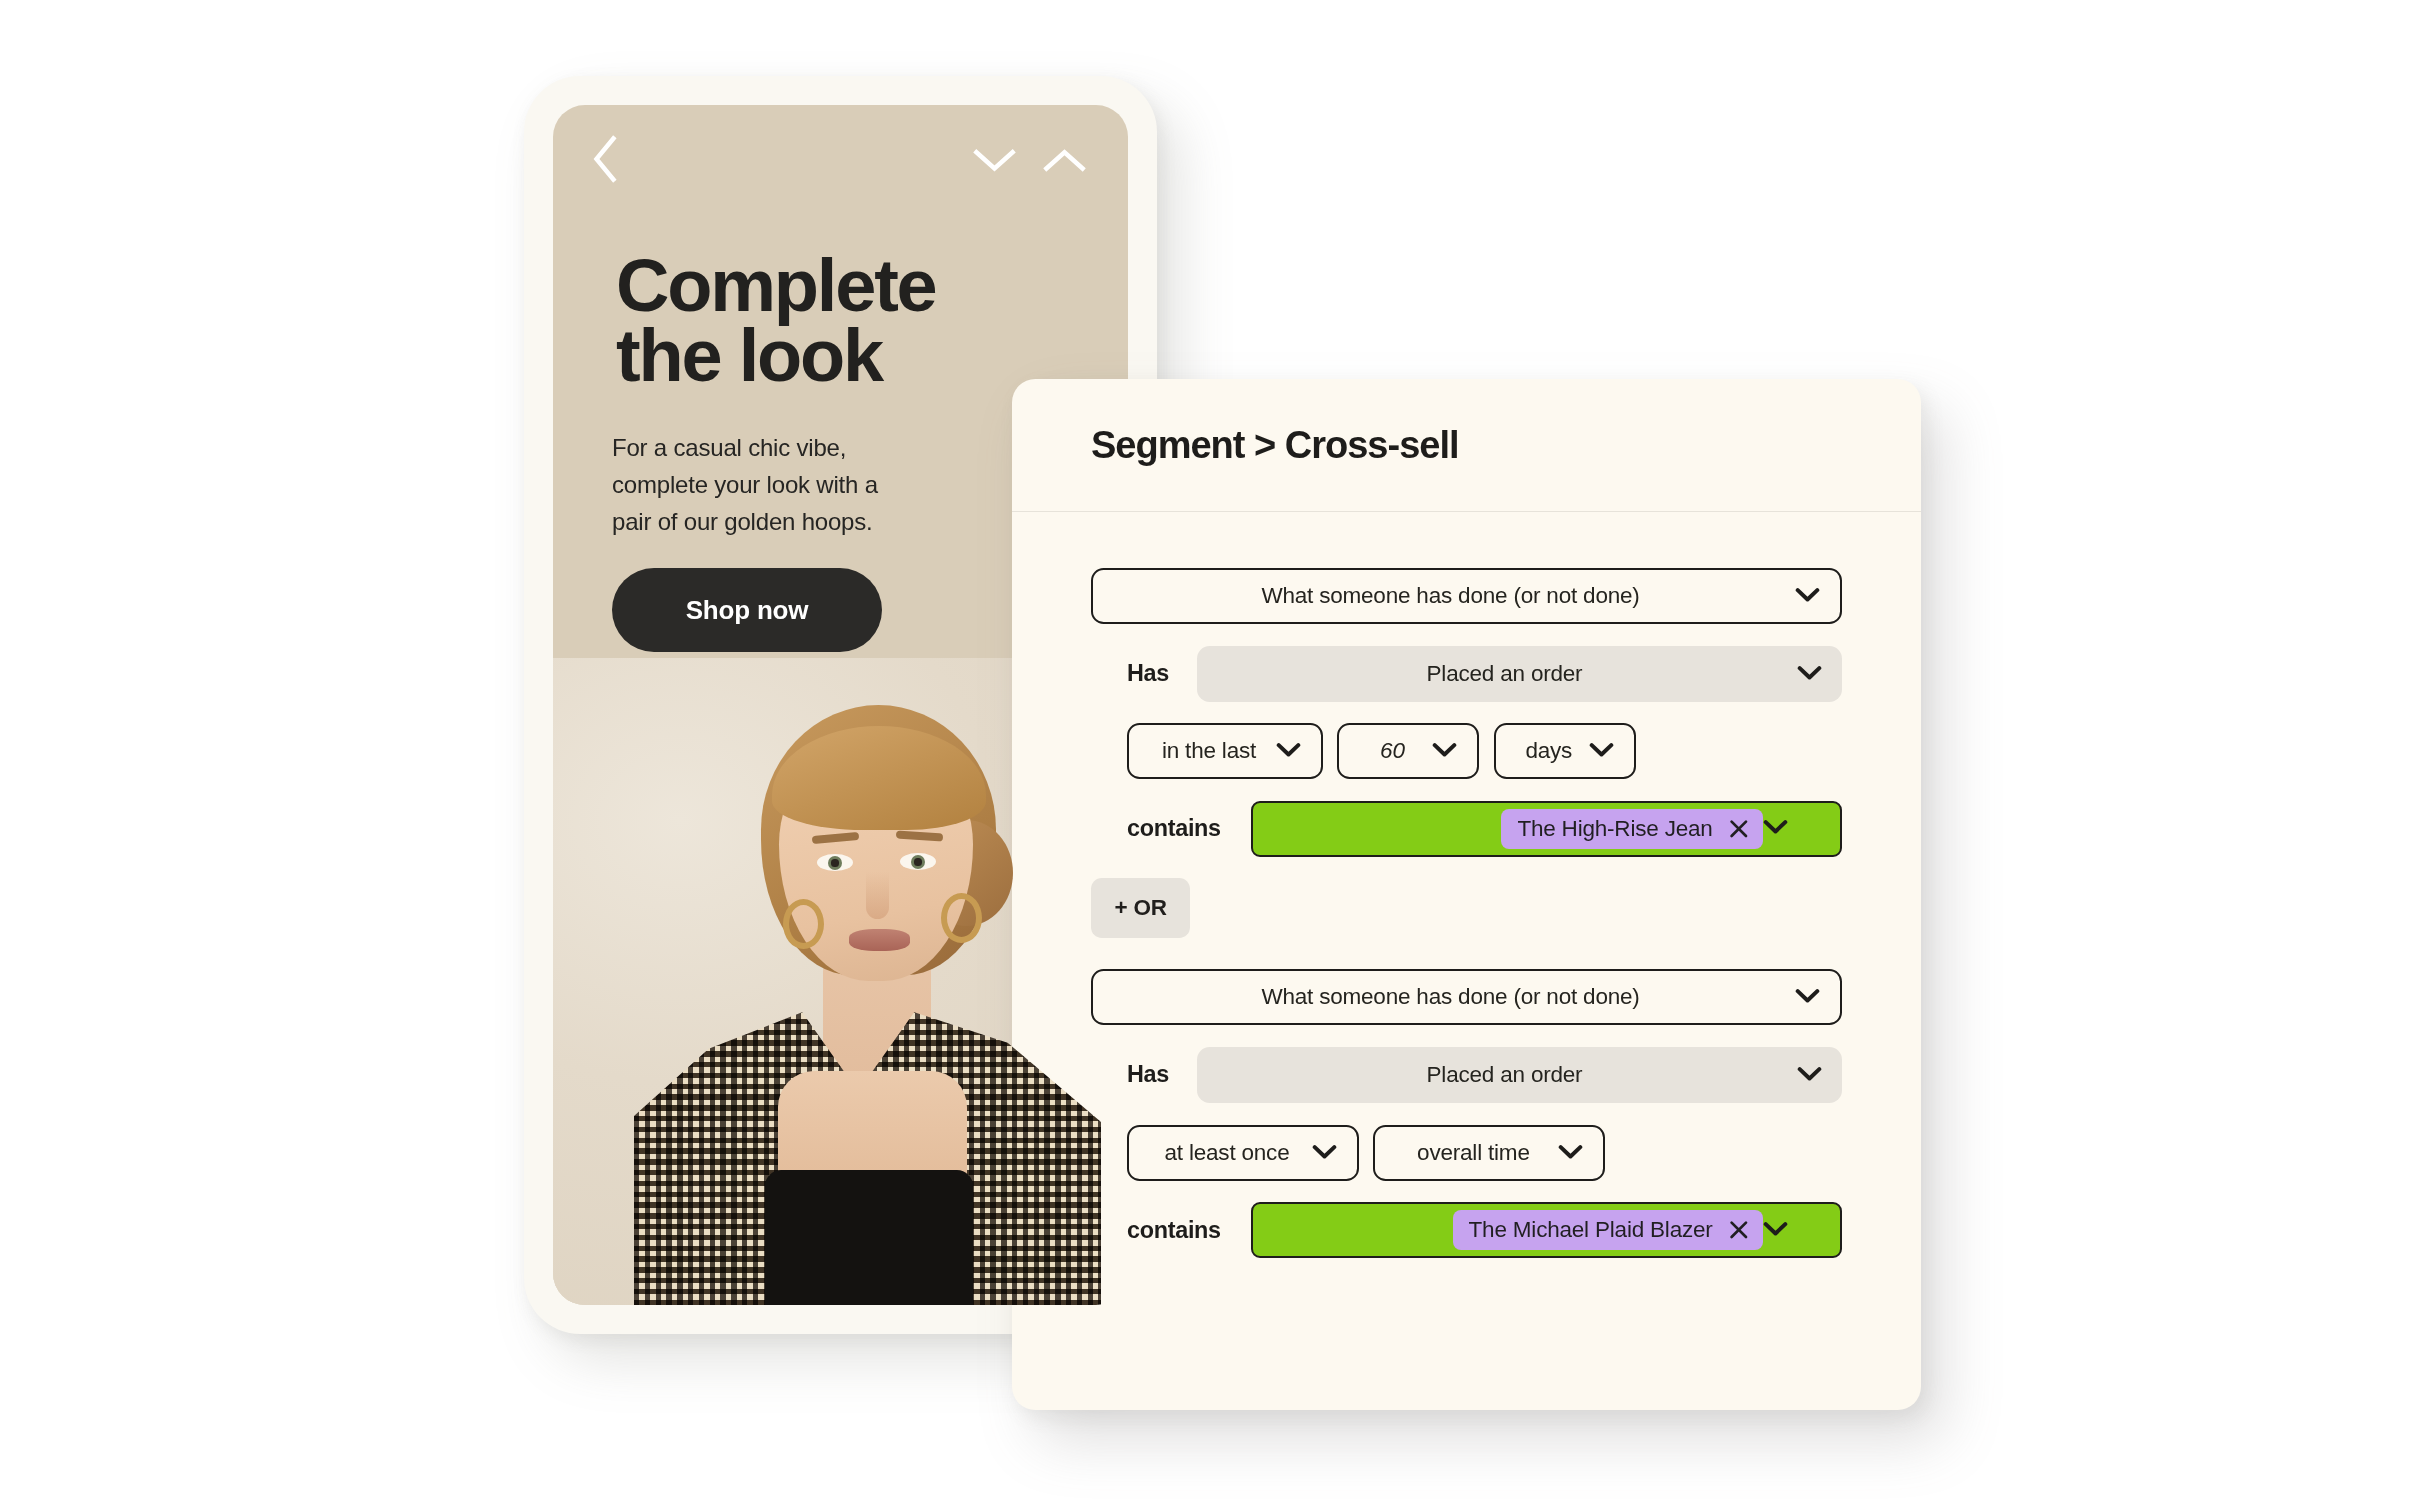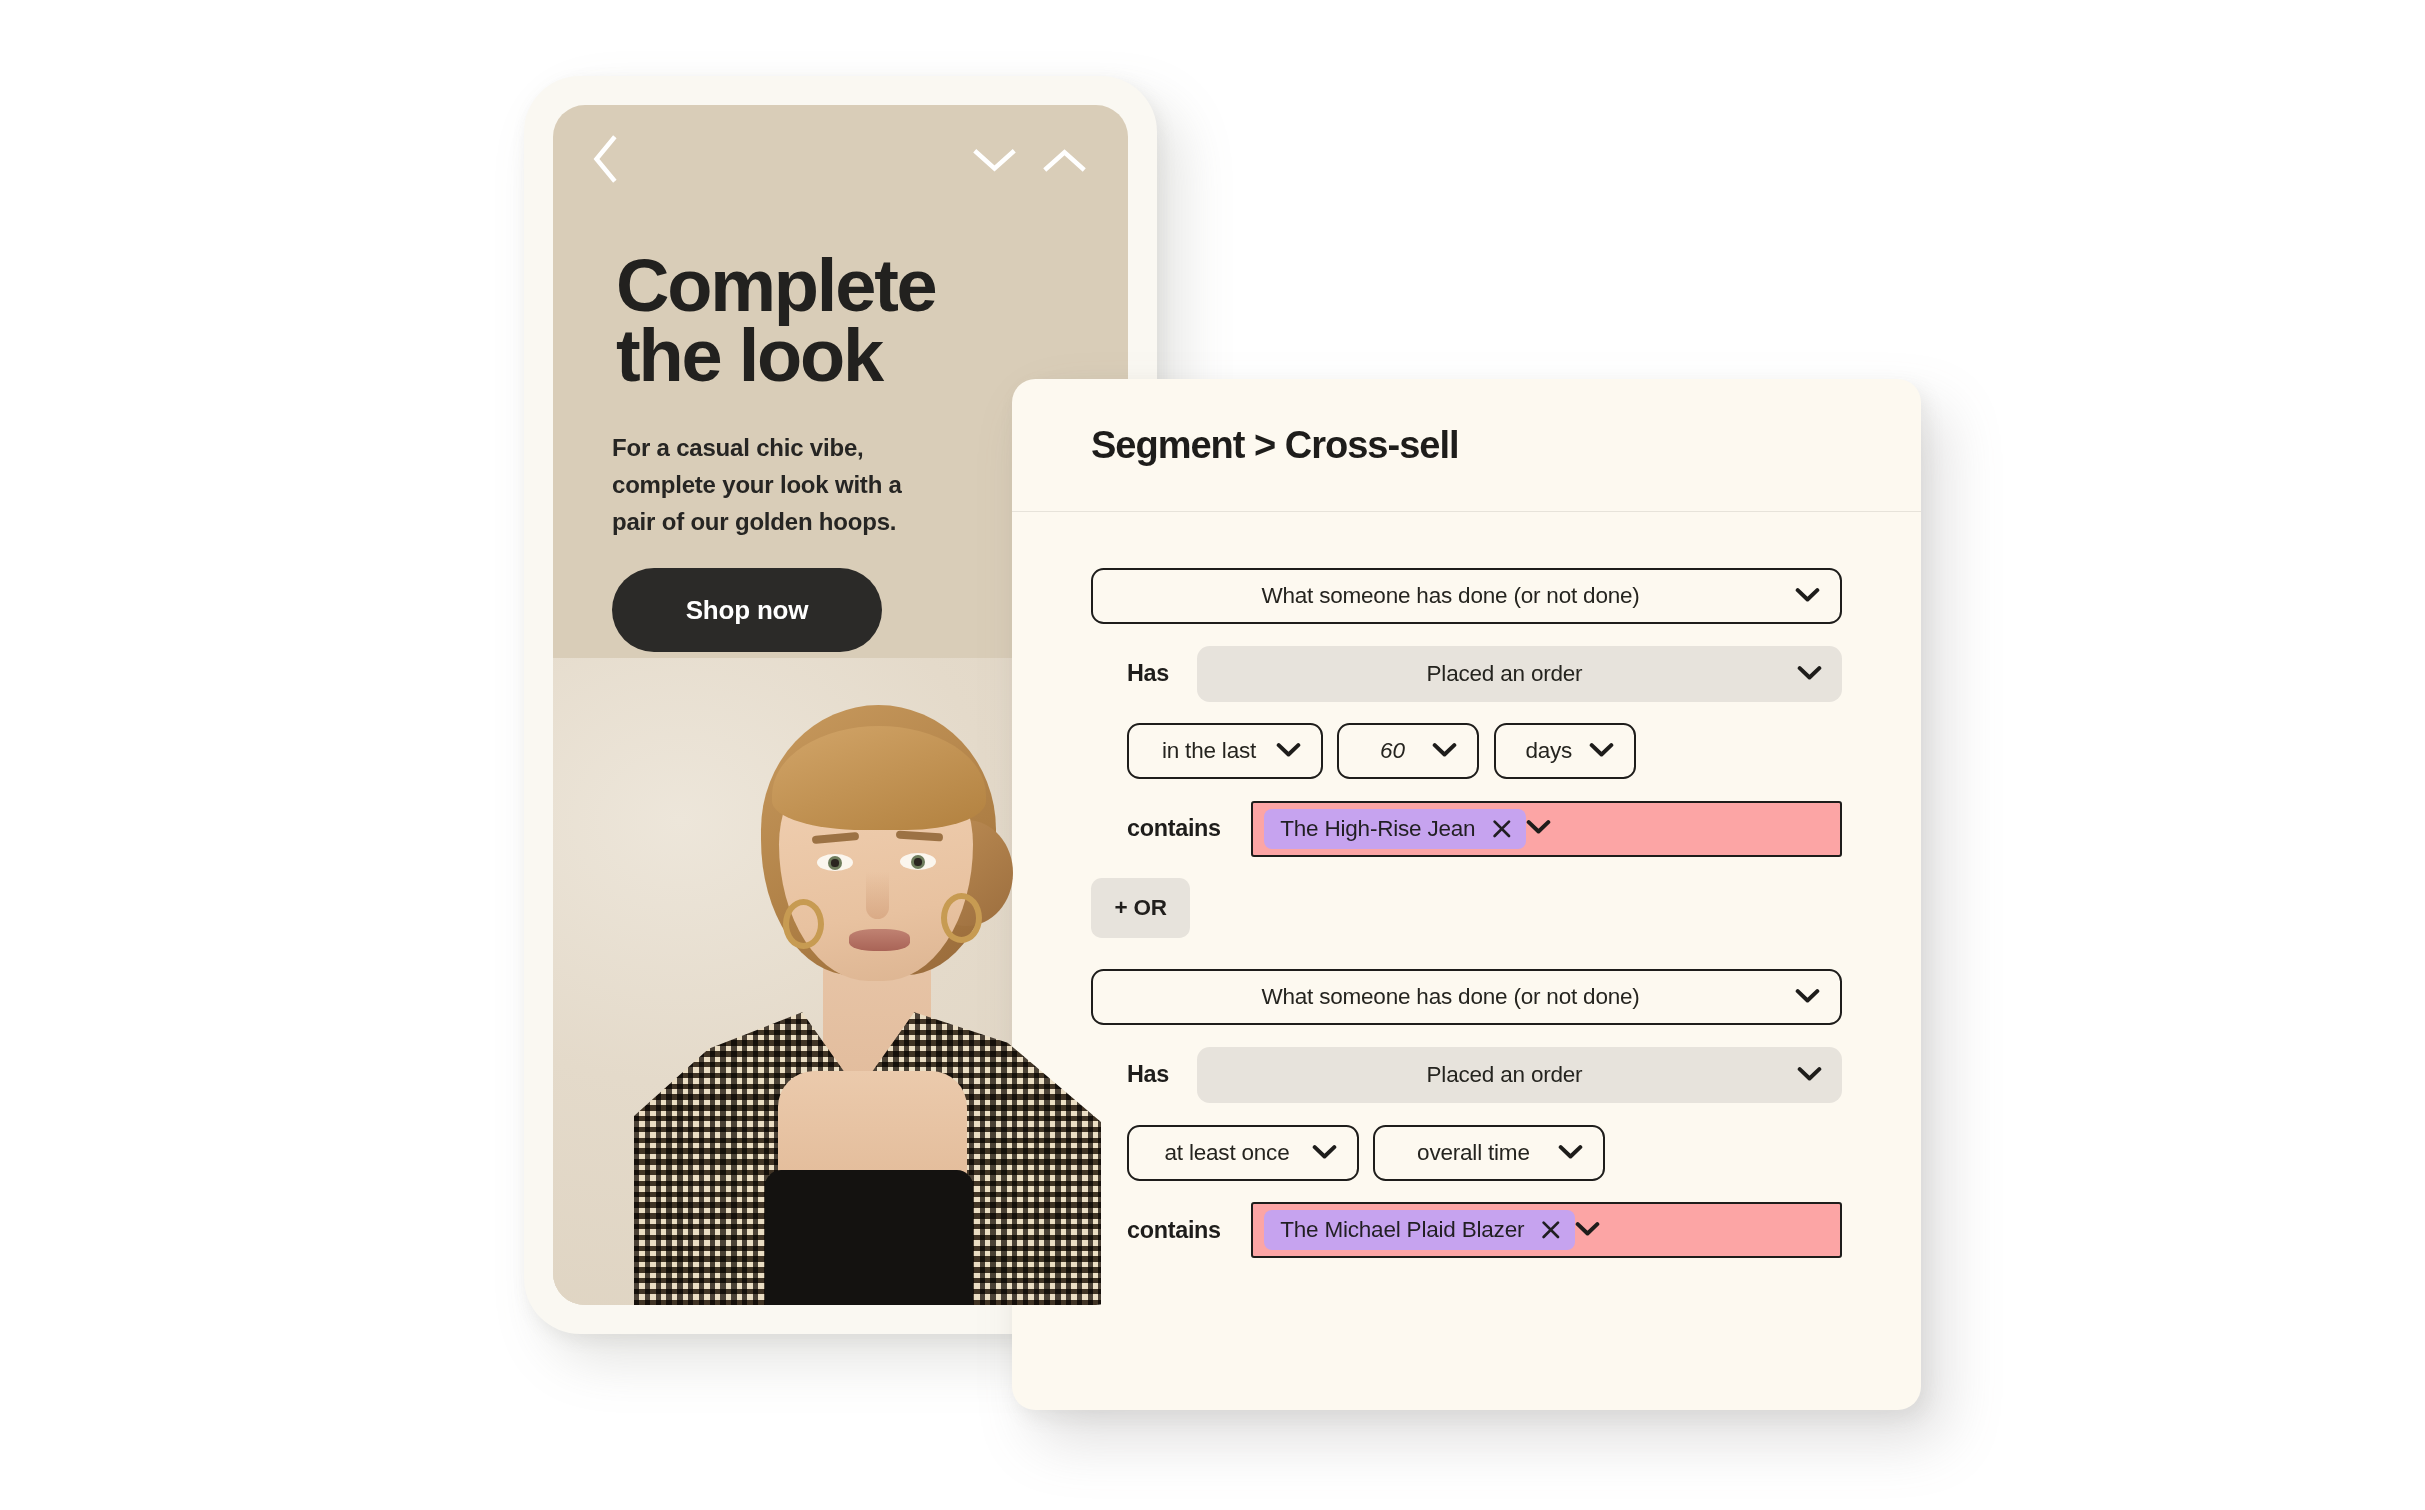--- a/index.html
+++ b/index.html
@@ -70,21 +70,21 @@
     font-weight: 700;
     letter-spacing: -2.2px;
     color: #22211F;
     margin: 4px;
     white-space: pre-line;
   }
   .subcopy {
     margin: 40px 0 0 0;
     font-size: 24px;
     line-height: 1.53;
-    font-weight: 700;
+    font-weight: 400;
     letter-spacing: -0.2px;
     color: #262523;
     max-width: 332px;
     white-space: pre-line;
   }
   .shop-btn {
     margin-top: 28px;
     display: inline-flex;
     align-items: center;
     justify-content: center;
@@ -279,26 +279,27 @@
   .sel-days    { width: 142px; flex: none; }
   .sel-once    { width: 232px; flex: none; }
   .sel-overall { width: 232px; flex: none; }
 
   .tag-field {
     position: relative;
     box-sizing: border-box;
     flex: 1 1 auto;
     min-height: 56px;
     border: 2.2px solid #1E1D1B;
-    border-radius: 3px;
-    background: #fca5a5;
+    border-radius: 9px;
+    background: #84cc16;
     display: flex;
     align-items: center;
     padding: 0 52px 0 10.8px;
     cursor: pointer;
+    justify-content: flex-end;
   }
   .chip {
     display: inline-flex;
     align-items: center;
     gap: 14.4px;
     background: #C6A3EF;
     border-radius: 8px;
     height: 40px;
     padding: 0 12.6px 0 16px;
     font-size: 22.5px;

